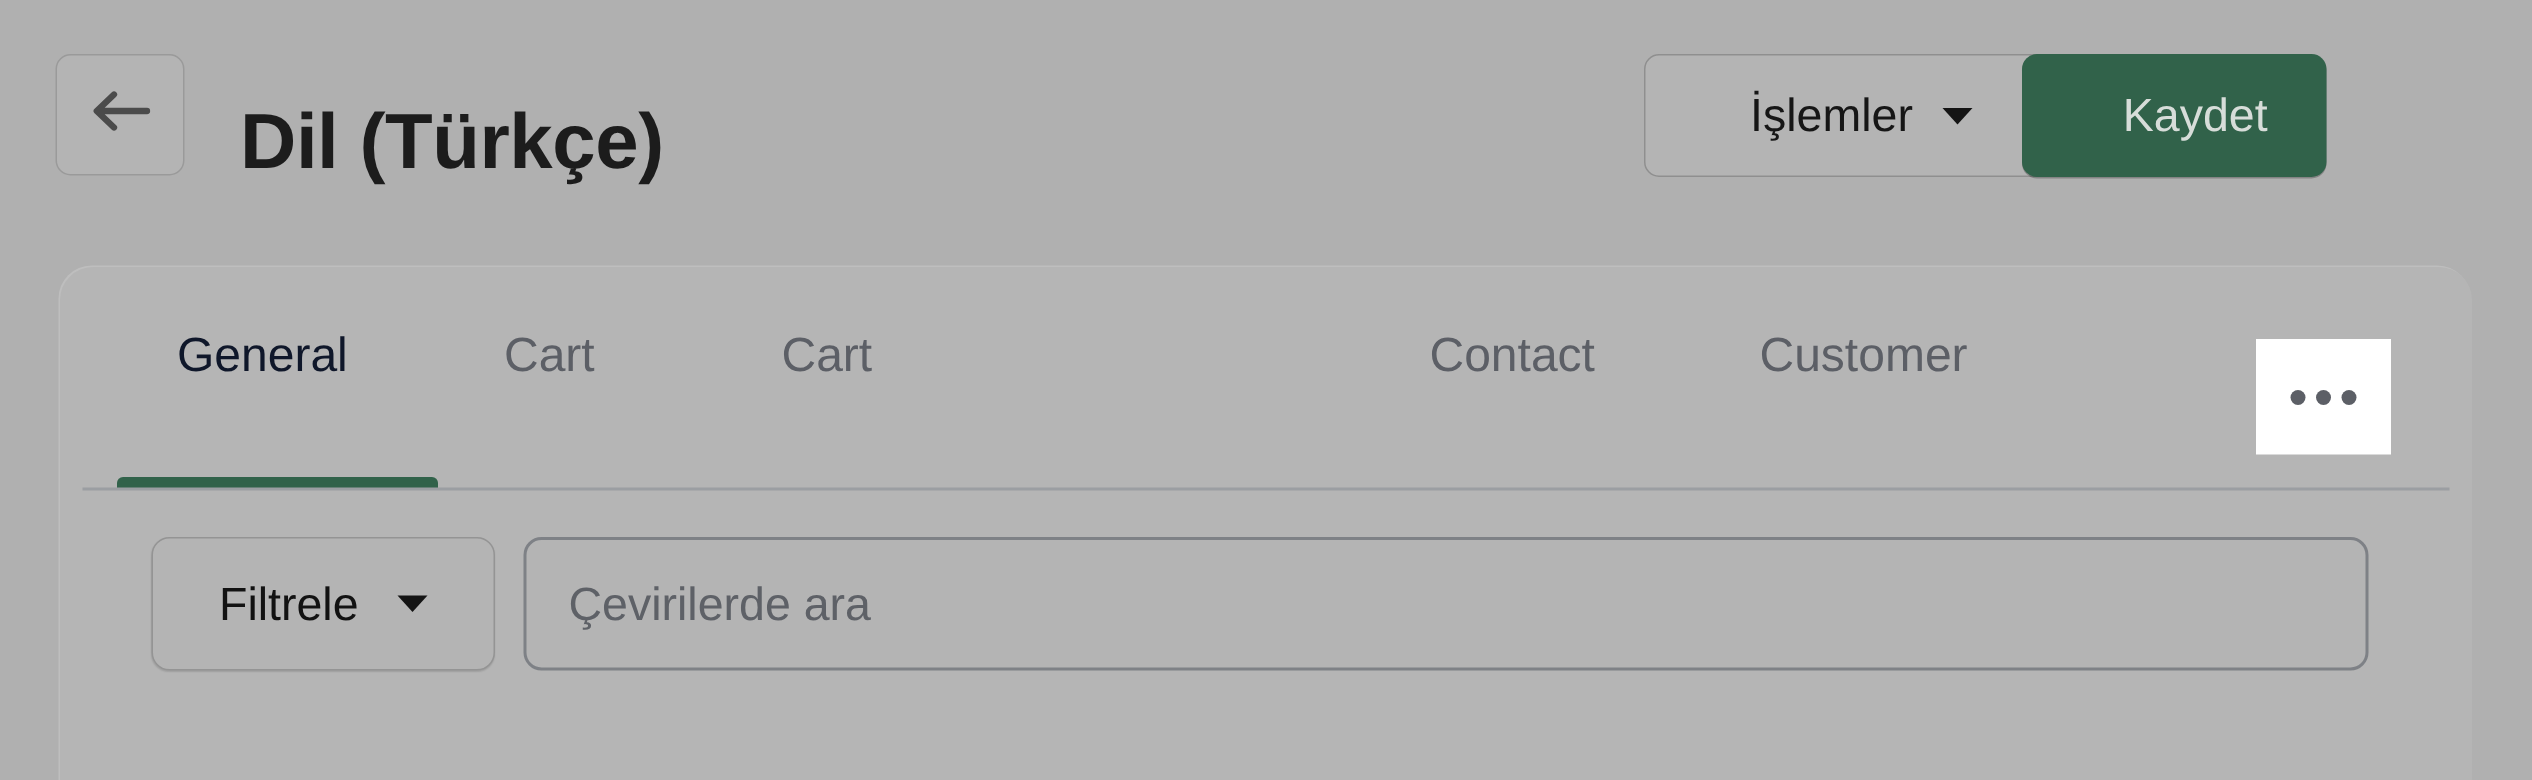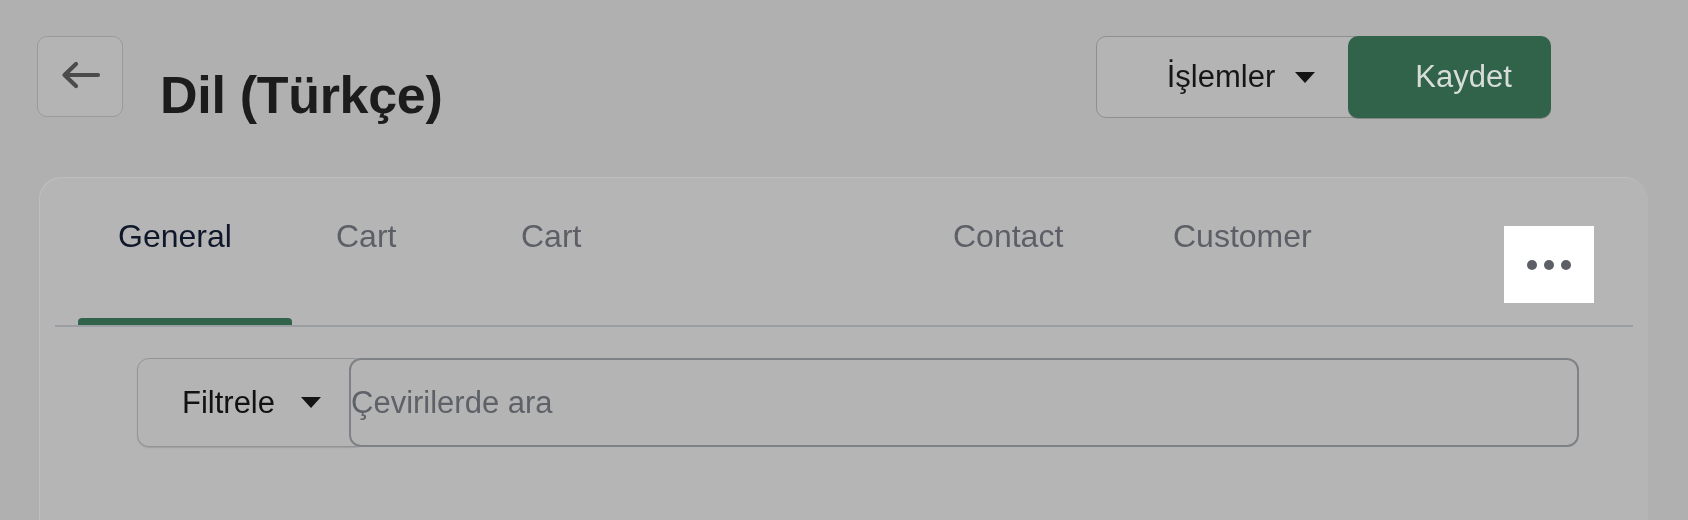--- a/index.html
+++ b/index.html
@@ -194,21 +194,20 @@
     border: 1px solid #949494;
     border-radius: 12px;
     background: #b4b4b4;
     box-sizing: border-box;
     display: flex;
     align-items: center;
     justify-content: center;
     gap: 26px;
     cursor: pointer;
     box-shadow: 0 1px 1px rgba(0,0,0,0.12);
-    margin-left: 36px;
   }
   .filter-button .label {
     font-size: 31px;
     color: #121212;
     white-space: nowrap;
   }
 
   .search-field {
     position: absolute;
     left: 309px;
@@ -217,20 +216,21 @@
     height: 89px;
     border: 2px solid #7e8186;
     border-radius: 12px;
     background: #b4b4b4;
     box-sizing: border-box;
     display: flex;
     align-items: center;
     cursor: text;
   }
   .search-field .placeholder {
+    padding-left: 28px;
     font-size: 31px;
     color: #5e6167;
     white-space: nowrap;
   }
 </style>
 </head>
 <body>
 
 <div class="page-header">
 

